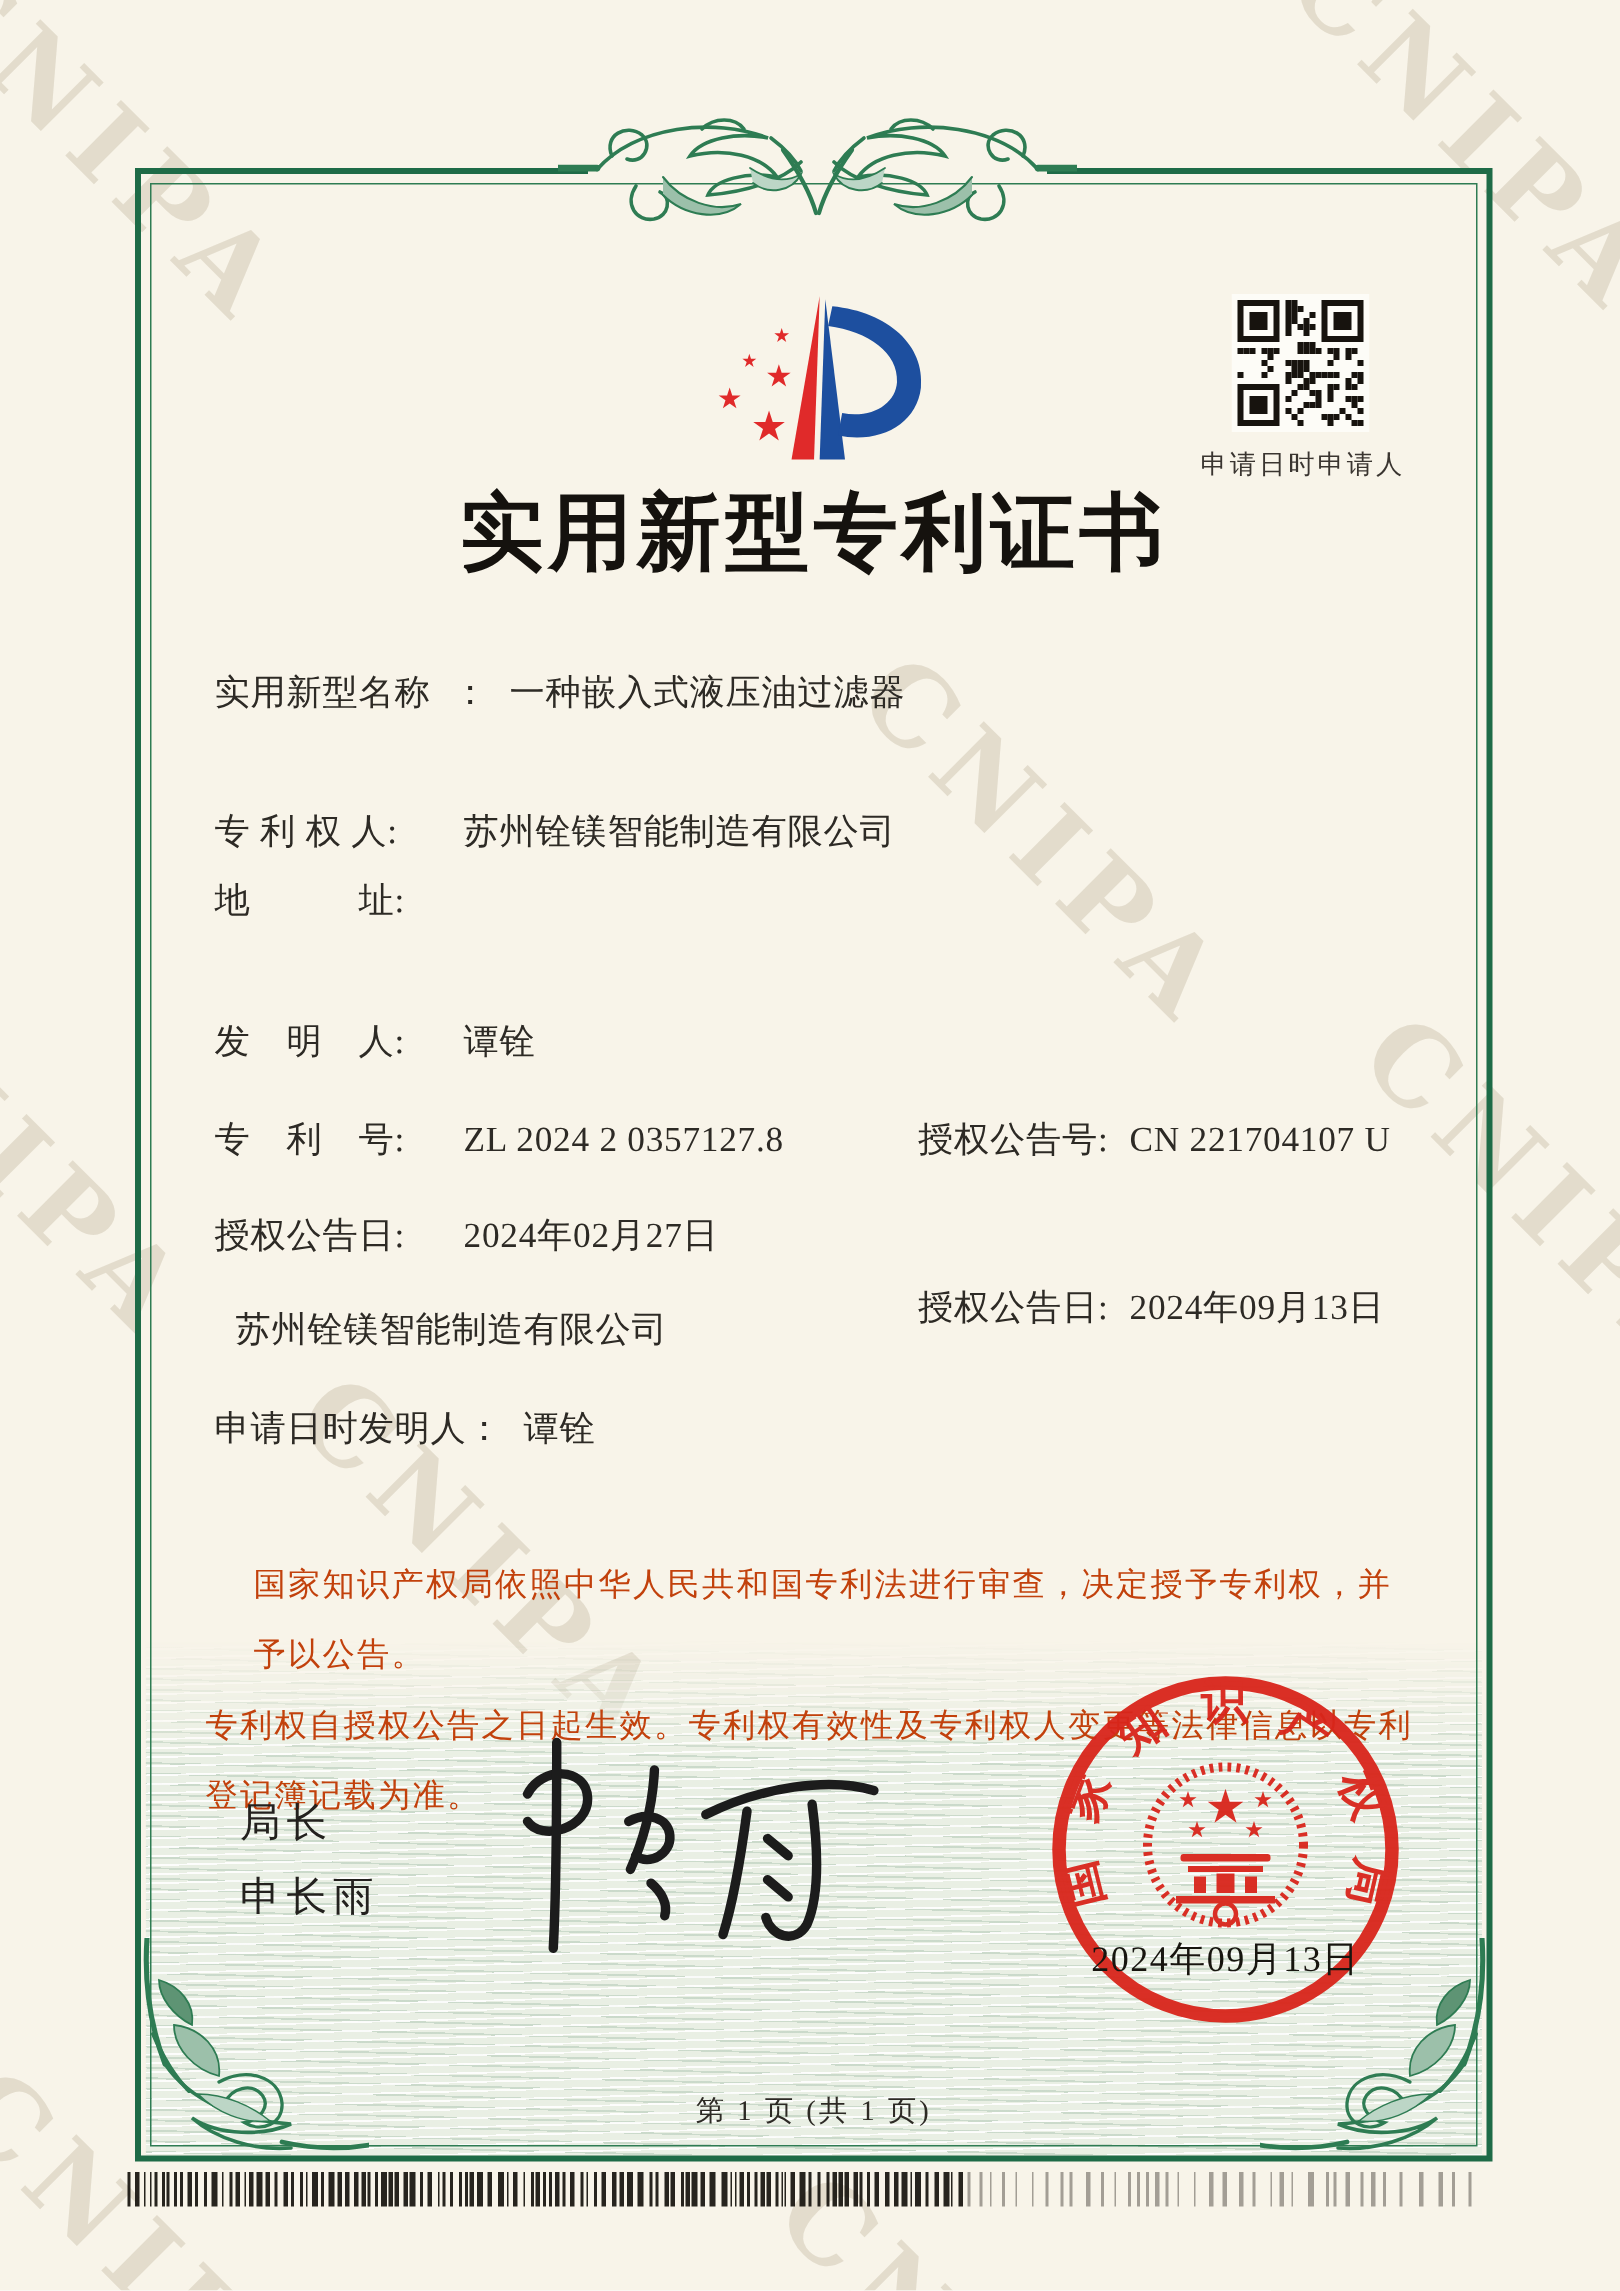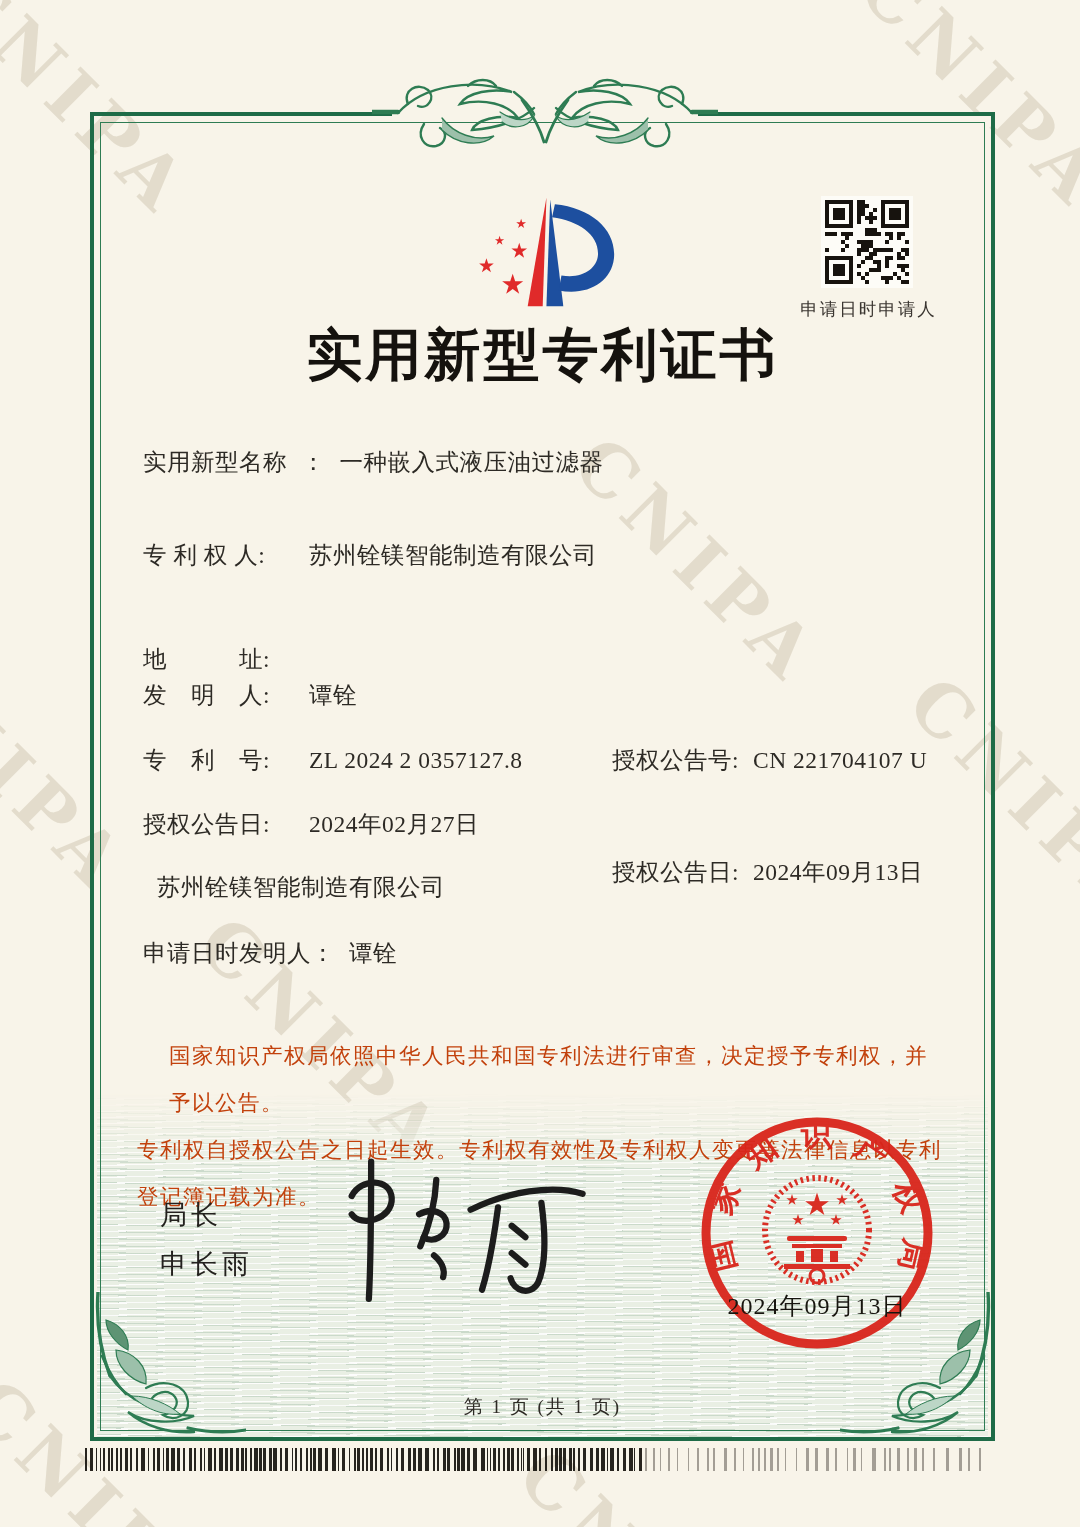--- a/index.html
+++ b/index.html
@@ -42,21 +42,21 @@
       font-size:56px;font-weight:bold;letter-spacing:3px;color:#15120e;z-index:4;}
 
   
   .row{position:absolute;left:143px;display:flex;font-size:23.5px;color:#2d2a25;
       letter-spacing:0.5px;z-index:4;line-height:36px;}
   .row .lbl{flex:0 0 auto;white-space:pre;}
   .row .val{white-space:pre-wrap;margin-left:14px;}
   .w-lbl{width:152px;}
   .r-name{top:446px;font-family:Liberation Mono, monospace;}
   .r-patentee{top:537px;}
-  .r-address{top:641px;width:800px;}
+  .r-address{top:583px;width:800px;}
   .r-inventor{top:677px;}
   .r-patno{top:742px;}
   .r-filing{top:806px;}
   .r-col2a{position:absolute;left:612px;top:742px;}
   .r-col2b{position:absolute;left:612px;top:806px;margin-top:48px;}
   .r-origapp{top:869px;}
   .r-originv{top:935px;}
 
   
   .legal{position:absolute;left:137px;top:1033px;width:812px;font-size:21.5px;color:#c2410c;

